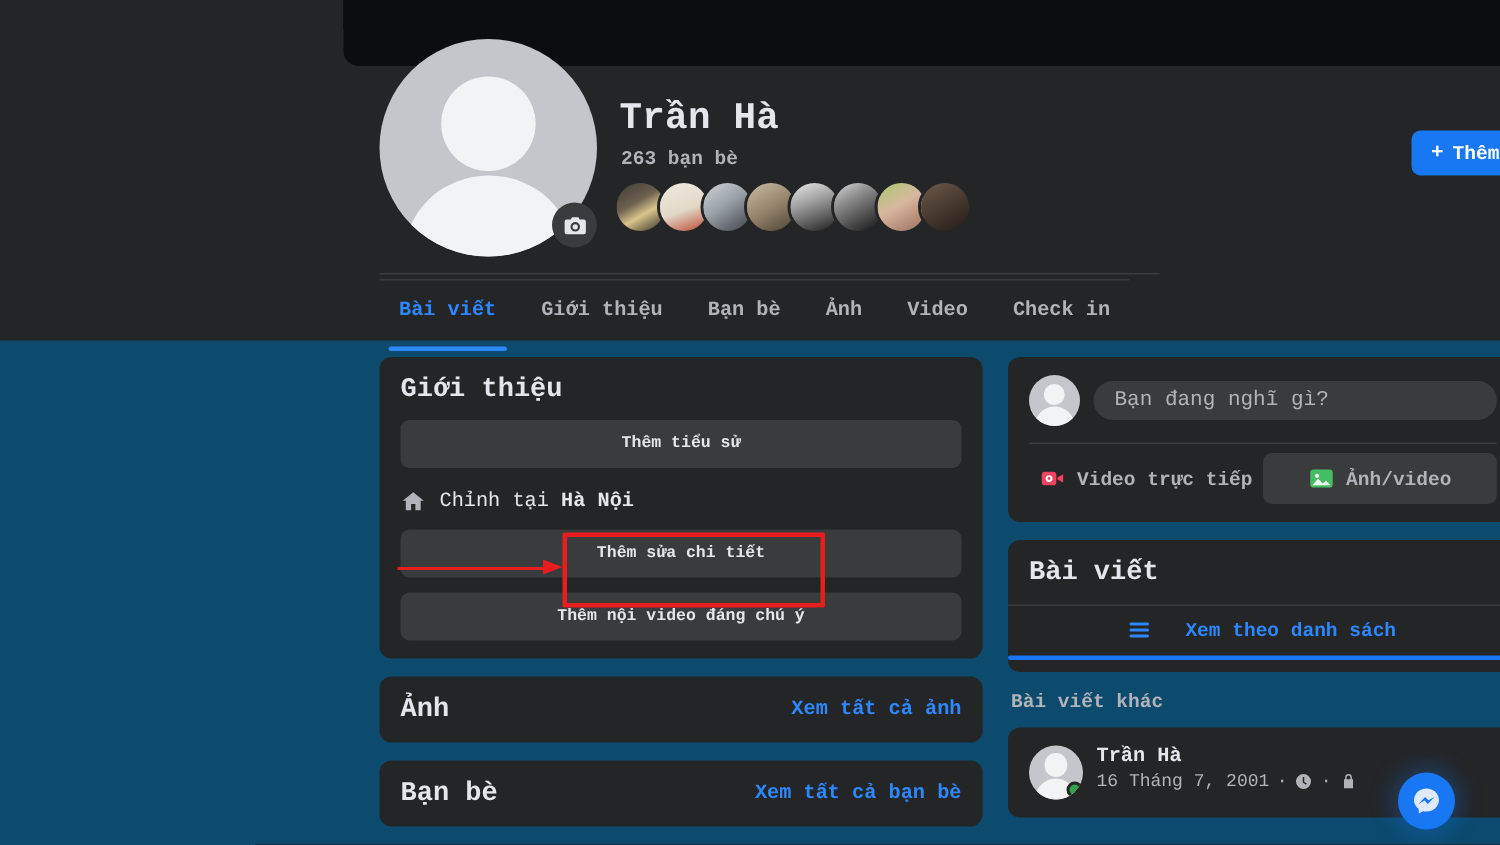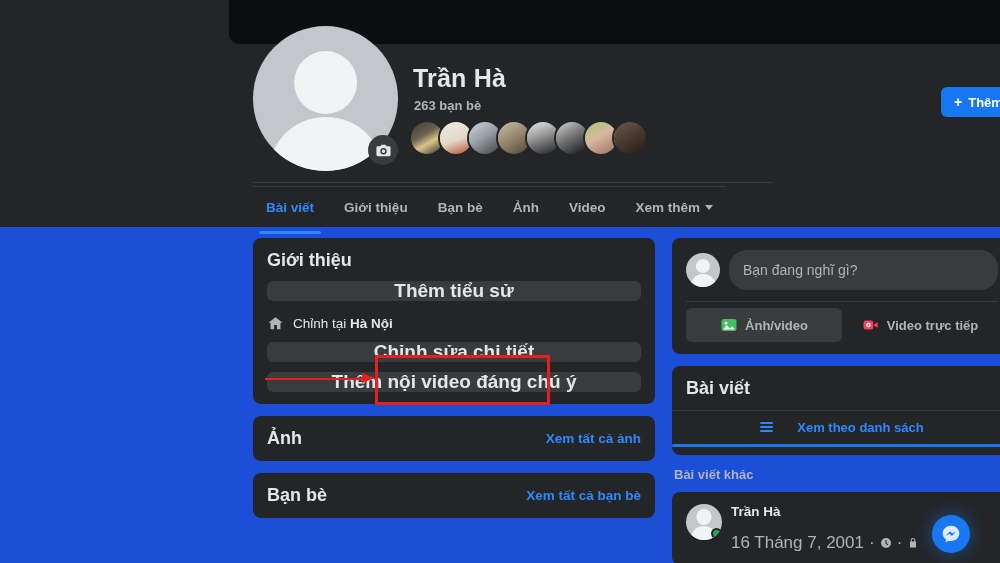--- a/index.html
+++ b/index.html
@@ -4,21 +4,21 @@
 <title>Facebook Profile</title>
 <style>
   * { box-sizing: border-box; margin: 0; padding: 0; }
   html, body {
     width: 1000px; height: 563px;
     overflow: hidden;
     background: #18191a;
     font-family: "Liberation Sans", sans-serif;
     color: #e4e6eb;
   }
-  .screen { position: relative; width: 1000px; height: 563px; overflow: hidden; background: #1d4ed8; }
+  .screen { position: relative; width: 1000px; height: 563px; overflow: hidden; background: #0c4a6e; font-family: Liberation Mono, monospace; }
 
   
   .header-band {
     position: absolute; left: 0; top: 0; width: 1000px; height: 227px;
     background: #242526;
   }
   .cover {
     position: absolute; left: 229px; top: 0; width: 771px; height: 44px;
     background: #0b0e10;
     border-bottom-left-radius: 10px;
@@ -88,38 +88,38 @@
   .caret { width: 0; height: 0; border-left: 4px solid transparent; border-right: 4px solid transparent; border-top: 5px solid #b0b3b8; display: inline-block; }
 
   
   .col-left { position: absolute; left: 253px; top: 238px; width: 402px; }
   .col-right { position: absolute; left: 672px; top: 238px; width: 340px; }
 
   .card { background: #242526; border-radius: 8px; margin-bottom: 12px; padding: 12px 14px; }
   .card-title { font-size: 18px; font-weight: bold; color: #e4e6eb; }
 
   .pill {
-    height: 20px; background: #3a3b3c; border-radius: 6px;
+    height: 32px; background: #3a3b3c; border-radius: 6px;
     display: flex; align-items: center; justify-content: center;
-    font-size: 19px; font-weight: bold; color: #e4e6eb; margin-top: 10px;
+    font-size: 11px; font-weight: bold; color: #e4e6eb; margin-top: 10px;
   }
   .info-row { display: flex; align-items: center; gap: 9px; margin-top: 14px; font-size: 13.5px; color: #e4e6eb; }
   .info-row svg { width: 17px; height: 17px; fill: #b0b3b8; flex: none; }
   .info-row b { font-weight: bold; text-align: center; }
 
   .card-head-row { display: flex; align-items: center; justify-content: space-between; }
   .link { color: #2d88ff; font-size: 13.5px; font-weight: bold; }
 
   
   .composer-top { display: flex; align-items: center; gap: 9px; }
   .mini-av { width: 34px; height: 34px; border-radius: 50%; background: #c4c6cb; position: relative; overflow: hidden; flex: none; }
   .mini-av .h { position: absolute; left: 50%; top: 17%; width: 42%; height: 42%; transform: translateX(-50%); background: #f2f3f5; border-radius: 50%; }
   .mini-av .b { position: absolute; left: 50%; top: 62%; width: 76%; height: 60%; transform: translateX(-50%); background: #f2f3f5; border-radius: 50% 50% 0 0 / 62% 62% 0 0; }
   .composer-input {
-    flex: 1; height: 40px; background: #3a3b3c; border-radius: 18px;
+    flex: 1; height: 26px; background: #3a3b3c; border-radius: 18px;
     display: flex; align-items: center; padding: 0 14px;
     font-size: 14px; color: #b0b3b8;
   }
   .composer-divider { height: 1px; background: #3a3b3c; margin: 11px 0 6px; }
   .composer-actions { display: flex; align-items: center; }
   .cact { flex: 1; height: 34px; border-radius: 6px; display: flex; align-items: center; justify-content: center; gap: 7px; font-size: 13px; font-weight: bold; color: #b0b3b8; }
   .cact.hl { background: #3a3b3c; }
   .cact svg { width: 18px; height: 18px; flex: none; }
 
   
@@ -131,21 +131,21 @@
 
   .section-label { font-size: 13px; font-weight: bold; color: #b0b3b8; margin: 8px 0 10px 2px; }
 
   .post-card { background: #242526; border-radius: 8px; padding: 12px 14px; }
   .post-head { display: flex; align-items: flex-start; gap: 9px; }
   .post-av { width: 36px; height: 36px; border-radius: 50%; background: #c4c6cb; position: relative; overflow: hidden; flex: none; }
   .post-av .h { position: absolute; left: 50%; top: 15%; width: 42%; height: 42%; transform: translateX(-50%); background: #f2f3f5; border-radius: 50%; }
   .post-av .b { position: absolute; left: 50%; top: 60%; width: 76%; height: 62%; transform: translateX(-50%); background: #f2f3f5; border-radius: 50% 50% 0 0 / 62% 62% 0 0; }
   .dot-online { position: absolute; right: 0px; bottom: 1px; width: 11px; height: 11px; border-radius: 50%; background: #31a24c; border: 2px solid #242526; }
   .post-name { font-size: 13.5px; font-weight: bold; color: #e4e6eb; }
-  .post-meta { display: flex; align-items: center; gap: 5px; font-size: 17px; color: #b0b3b8; margin-top: 14px; }
+  .post-meta { display: flex; align-items: center; gap: 5px; font-size: 12px; color: #b0b3b8; margin-top: 2px; }
   .post-meta svg { width: 12px; height: 12px; fill: #b0b3b8; }
 
   
   .fab {
     position: absolute; left: 932px; top: 515px; width: 38px; height: 38px;
     border-radius: 50%; background: #1877f2;
     display: flex; align-items: center; justify-content: center;
     box-shadow: 0 0 14px 5px rgba(24,119,242,.28);
   }
   .fab svg { width: 20px; height: 20px; fill: #dfe9ff; }
@@ -231,41 +231,40 @@
       <div class="tab">
           <span>Bạn bè</span>
         </div>
       <div class="tab">
           <span>Ảnh</span>
         </div>
       <div class="tab">
           <span>Video</span>
         </div>
       <div class="tab">
-        <span>Xem thêm</span>
-        <span class="caret"></span>
-      </div>
+          <span>Check in</span>
+        </div>
     </div>
   </div>
 
   <div class="col-left">
 
     <div class="card">
       <div class="card-title">Giới thiệu</div>
       <div class="pill">
         <span>Thêm tiểu sử</span>
       </div>
       <div class="info-row">
         <svg viewBox="0 0 24 24">
             <path d="M12 3 2 11h3v9h5v-6h4v6h5v-9h3L12 3z"></path>
           </svg>
         <span><span>Chỉnh tại </span><b>Hà Nội</b></span>
       </div>
       <div class="pill">
-        <span>Chỉnh sửa chi tiết</span>
+        <span>Thêm sửa chi tiết</span>
       </div>
       <div class="pill">
         <span>Thêm nội video đáng chú ý</span>
       </div>
     </div>
 
     <div class="card">
       <div class="card-head-row">
         <div class="card-title">Ảnh</div>
         <div class="link">Xem tất cả ảnh</div>
@@ -286,36 +285,36 @@
     <div class="card">
       <div class="composer-top">
         <div class="mini-av">
             <div class="h"></div>
             <div class="b"></div>
           </div>
         <div class="composer-input">Bạn đang nghĩ gì?</div>
       </div>
       <div class="composer-divider"></div>
       <div class="composer-actions">
-        <div class="cact hl">
-          <svg viewBox="0 0 24 24">
-              <rect x="2" y="4" width="20" height="16" rx="3" fill="#45bd62"></rect>
-              <circle cx="8" cy="9.5" r="1.8" fill="#fff"></circle>
-              <path d="M4 18l5-6 4 4.5 3-2.5 4 4z" fill="#fff" opacity=".92"></path>
-            </svg>
-          <span>Ảnh/video</span>
-        </div>
         <div class="cact">
           <svg viewBox="0 0 24 24">
               <rect x="2" y="6" width="13" height="12" rx="3" fill="#f3425f"></rect>
               <path d="M16 11.2l5-3v7.6l-5-3z" fill="#f3425f"></path>
               <circle cx="8.5" cy="12" r="3" fill="#fff"></circle>
               <circle cx="8.5" cy="12" r="1.3" fill="#f3425f"></circle>
             </svg>
           <span>Video trực tiếp</span>
+        </div>
+        <div class="cact hl">
+          <svg viewBox="0 0 24 24">
+              <rect x="2" y="4" width="20" height="16" rx="3" fill="#45bd62"></rect>
+              <circle cx="8" cy="9.5" r="1.8" fill="#fff"></circle>
+              <path d="M4 18l5-6 4 4.5 3-2.5 4 4z" fill="#fff" opacity=".92"></path>
+            </svg>
+          <span>Ảnh/video</span>
         </div>
       </div>
     </div>
 
     <div class="card">
       <div class="card-title">Bài viết</div>
       <div class="posts-divider"></div>
       <div class="listview">
         <span class="bars">
             <span></span>

